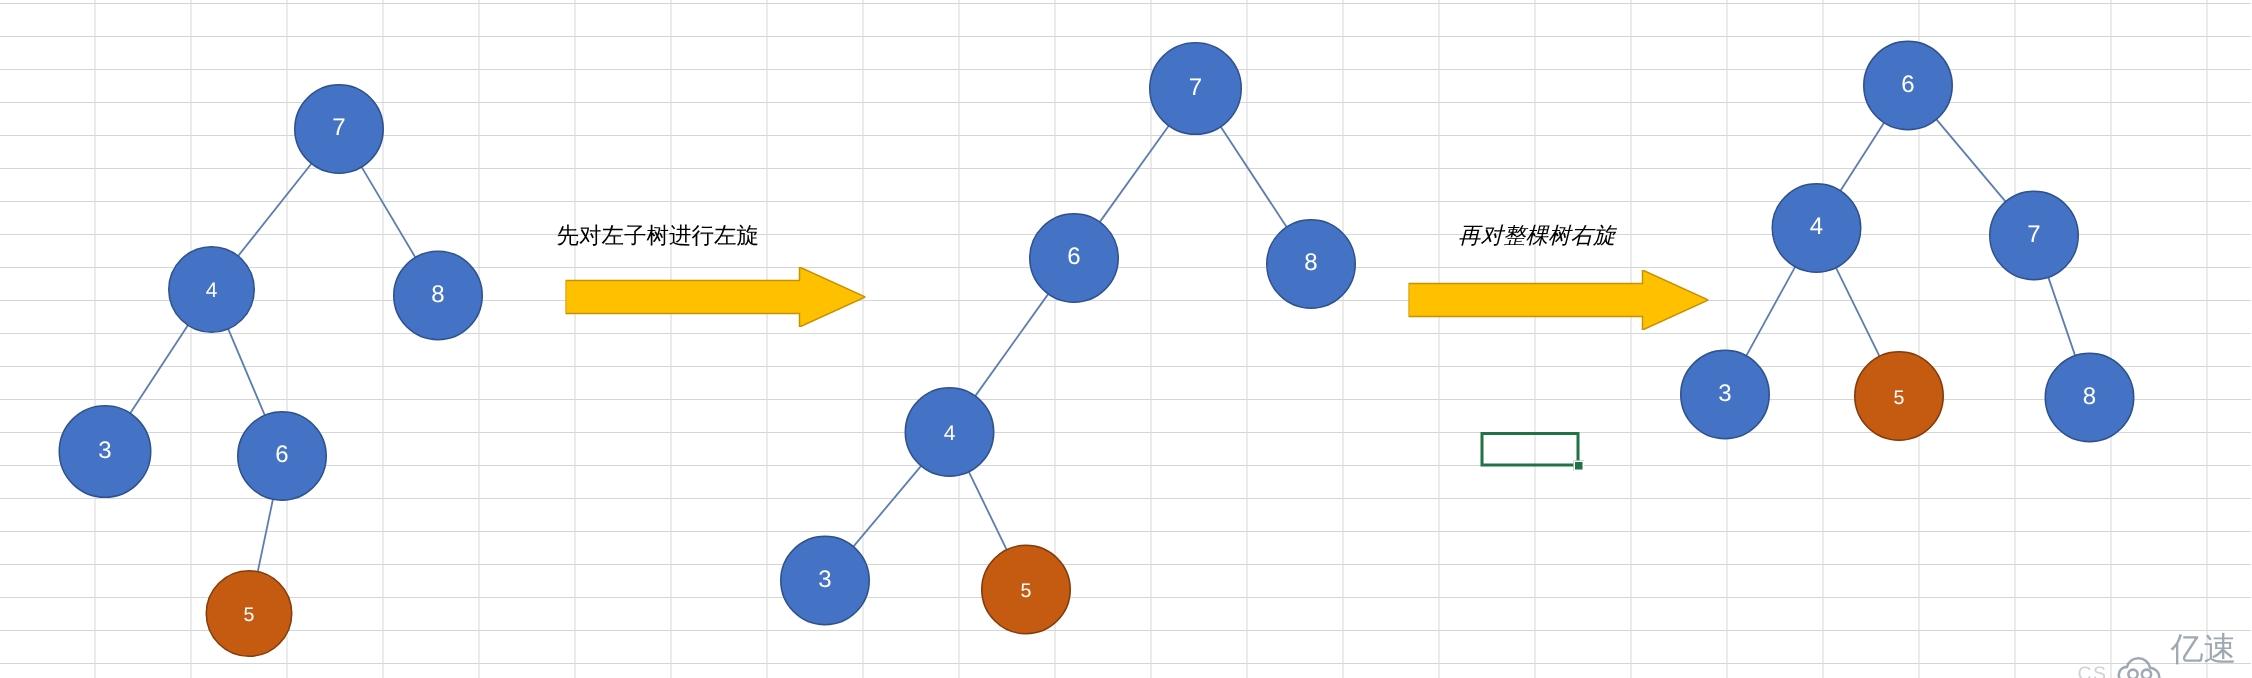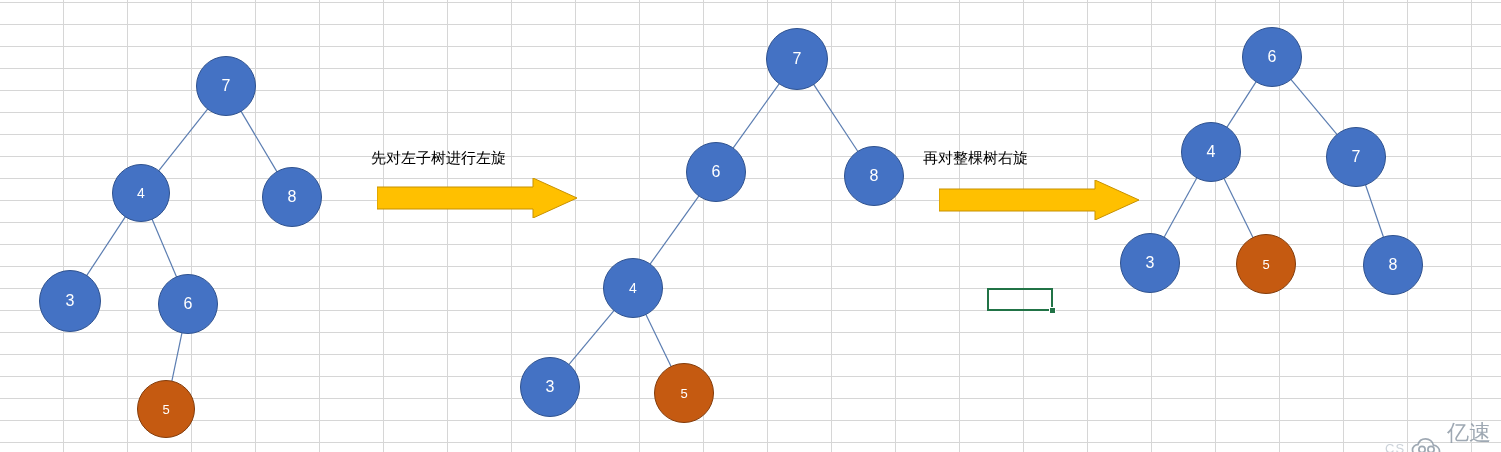--- a/index.html
+++ b/index.html
@@ -190,21 +190,21 @@
       <div class="node blue" style="left: 1363px; top: 235px; width: 60px; height: 60px;">
         <span class="lbl" style="font-size: 16px;">8</span>
       </div>
     </div>
 
   <div id="arrows-layer">
       <div class="arrow-caption" style="left: 371px; top: 150px;">先对左子树进行左旋</div>
       <div class="arrow" style="left: 377px; top: 178px; width: 200px; height: 40px;"><svg width="200" height="40" viewBox="0 0 200 40">
           <polygon points="0,9 156,9 156,0 200,20 156,40 156,31 0,31" fill="#FFC000" stroke="#C79100" stroke-width="1"></polygon>
         </svg></div>
-      <div class="arrow-caption" style="left: 923px; top: 150px;">再对整棵树右旋</div>
+      <div class="arrow-caption" style="left: 972px; top: 150px; font-style: italic;">再对整棵树右旋</div>
       <div class="arrow" style="left: 939px; top: 180px; width: 200px; height: 40px;"><svg width="200" height="40" viewBox="0 0 200 40">
           <polygon points="0,9 156,9 156,0 200,20 156,40 156,31 0,31" fill="#FFC000" stroke="#C79100" stroke-width="1"></polygon>
         </svg></div>
     </div>
 
   <div class="cell-selection" id="cell-selection" style="left: 987px; top: 288px; width: 66px; height: 23px;"></div>
   <div class="fill-handle" id="fill-handle" style="left: 1049px; top: 307px;"></div>
 
   <div class="watermark" id="watermark" style="left: 1385px; top: 418px;">
     <span class="cs-mark">CS</span>

